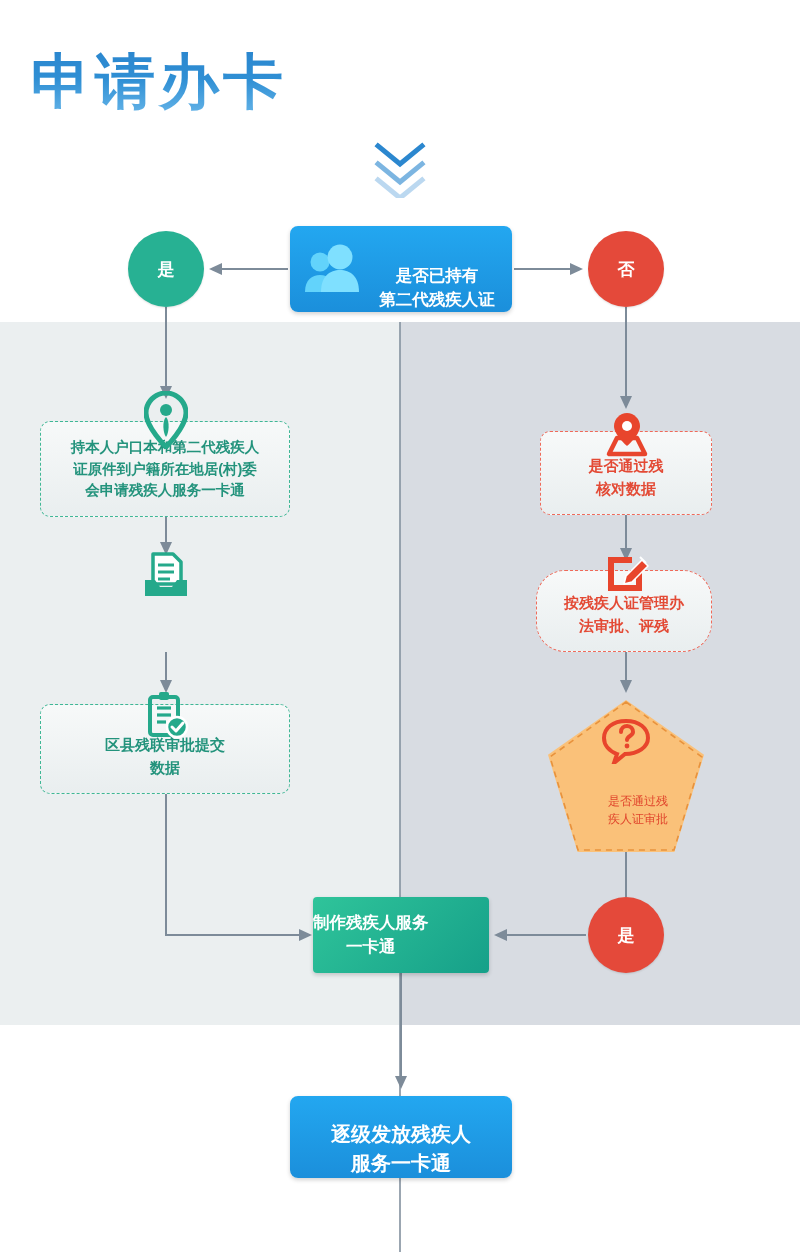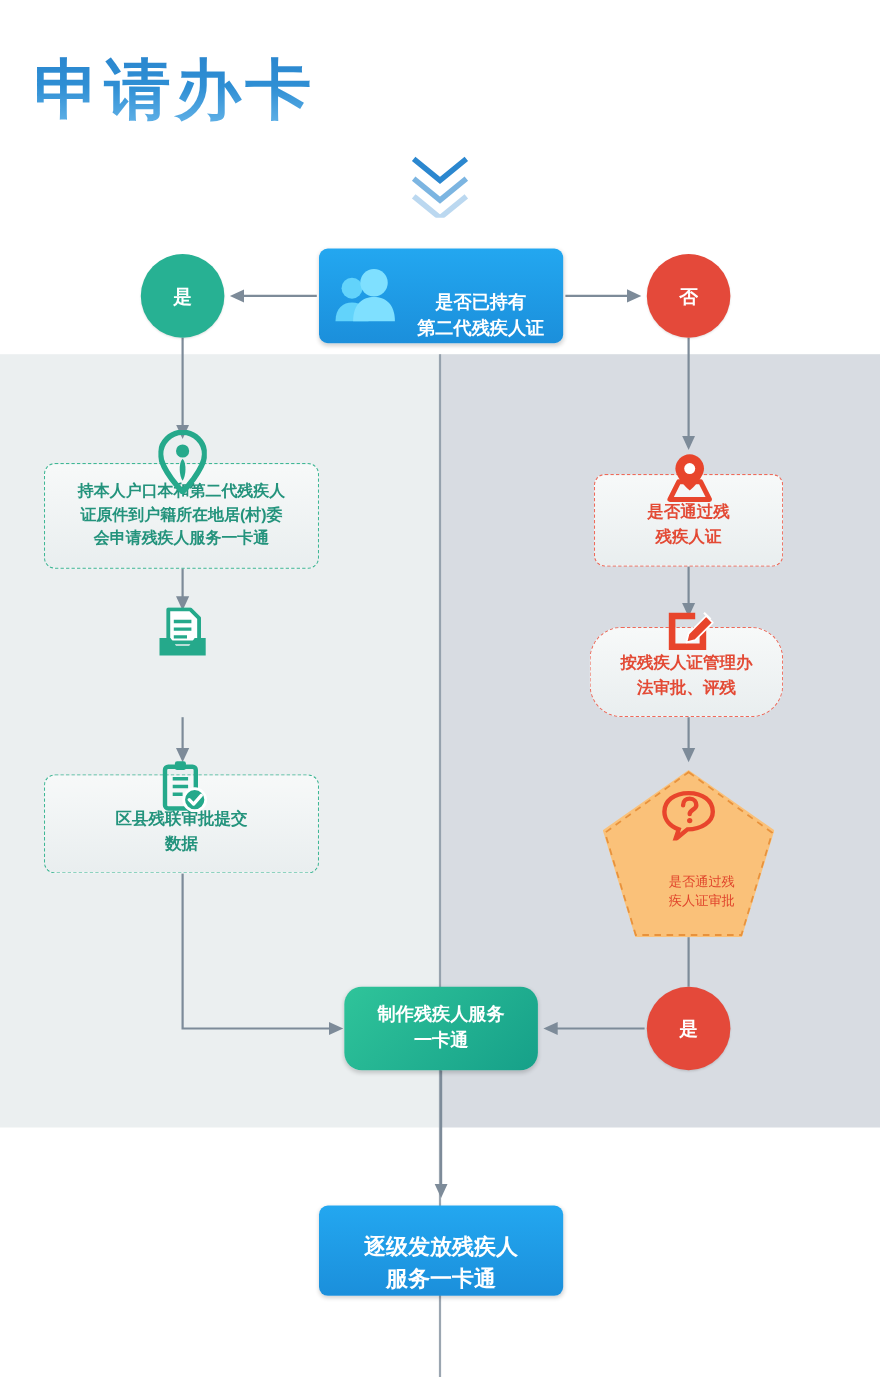--- a/index.html
+++ b/index.html
@@ -48,24 +48,24 @@
     display:flex;align-items:flex-end;justify-content:center;text-align:center;
     background:linear-gradient(180deg,#23a7f0 0%,#1b8fdb 100%);
     box-shadow:0 2px 4px rgba(0,0,0,.18);
   }
   #box-hold-cert{left:290px;top:226px;width:222px;height:86px;
       font-size:16.5px;line-height:1.45;padding-left:72px;box-sizing:border-box;}
   #box-issue{left:290px;top:1096px;width:222px;height:82px;font-size:20px;line-height:1.45;}
 
   
   #box-make-card{
-    left:313px;top:897px;width:176px;height:76px;border-radius:16px;
+    left:313px;top:897px;width:176px;height:76px;border-radius:4px;
     background:linear-gradient(135deg,#2fc49a 0%,#16a089 100%);
     color:#fff;font-size:16.5px;font-weight:bold;line-height:1.45;
-    display:flex;align-items:center;justify-content:center;text-align:center;
+    display:flex;align-items:center;justify-content:flex-start;text-align:center;
     box-shadow:0 2px 4px rgba(0,0,0,.18);
   }
 
   
   .card{
     border-radius:10px;display:flex;flex-direction:column;align-items:center;
     justify-content:flex-end;text-align:center;font-weight:bold;
     background:linear-gradient(180deg,#f7f9f9 0%,#e9eeef 100%);
     padding-bottom:14px;box-sizing:border-box;
   }
@@ -213,21 +213,21 @@
       <line x1="12" y1="24" x2="26" y2="24" stroke="#25a98b" stroke-width="3.2"></line>
       <line x1="12" y1="31" x2="21" y2="31" stroke="#25a98b" stroke-width="3.2"></line>
       <circle cx="32" cy="36" r="10" fill="#25a98b" stroke="#fff" stroke-width="2.5"></circle>
       <polyline points="27,36 31,40 38,32" fill="none" stroke="#fff" stroke-width="3" stroke-linecap="round" stroke-linejoin="round"></polyline>
     </svg>
   </div>
 
   <div class="node card red" id="card-apply-cert">
     <div class="ctext">
       <span>是否通过残</span><br>
-      <span>残疾人证</span>
+      <span>核对数据</span>
     </div>
   </div>
   <div style="position:absolute;left:601px;top:412px;">
     <svg width="52" height="46" viewBox="0 0 52 46">
       <path d="M16,26 L8,42 h36 l-8,-16 z" fill="none" stroke="#e8452c" stroke-width="4.5" stroke-linejoin="round"></path>
       <path d="M26,1 C19,1 13,7 13,14 C13,23 26,34 26,34 C26,34 39,23 39,14 C39,7 33,1 26,1 z" fill="#e8452c"></path>
       <circle cx="26" cy="14" r="5" fill="#fff"></circle>
     </svg>
   </div>
 

